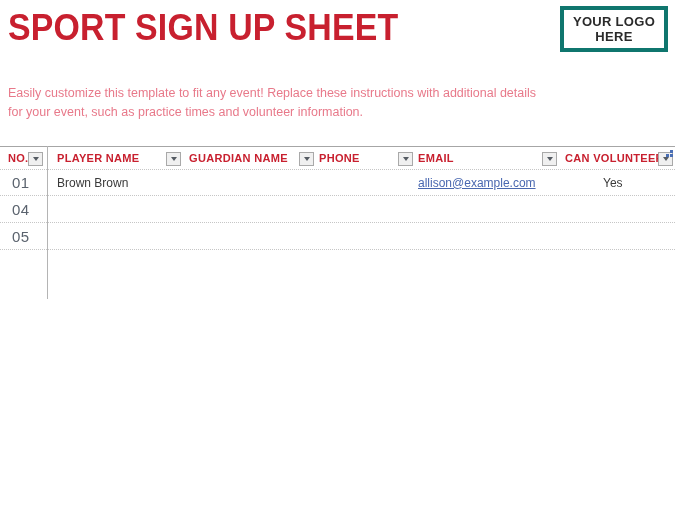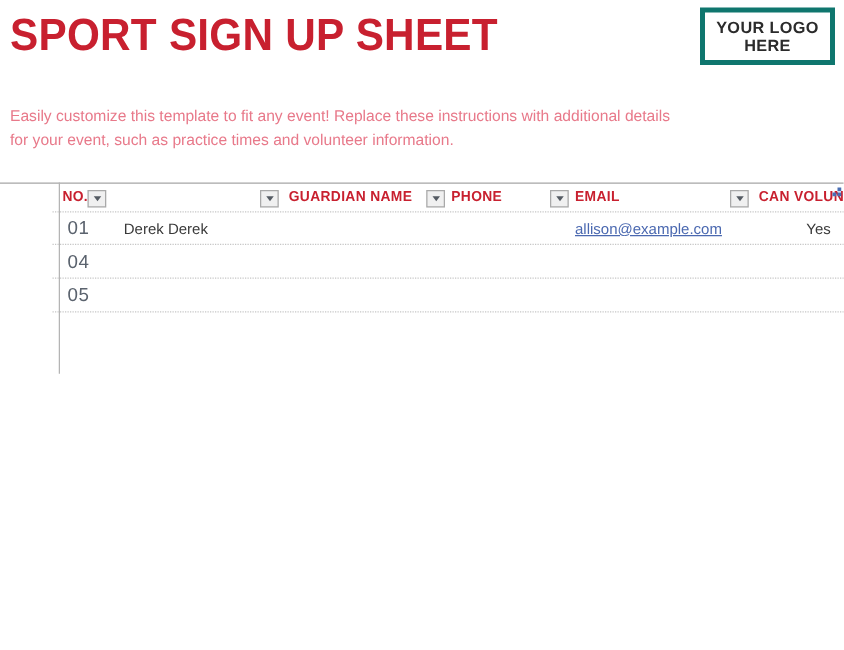--- a/index.html
+++ b/index.html
@@ -70,21 +70,20 @@
     line-height: 19px;
     color: #E8798A;
   }
 
   
   #signup-table {
     position: absolute;
     left: 0;
     top: 146px;
     width: 585px;
-    padding-left: 42px;
   }
   .table-top-rule {
     position: absolute;
     left: 0;
     top: 0;
     width: 675px;
     height: 1px;
     background: #a6a6a6;
   }
   .col-divider {
@@ -203,20 +202,23 @@
   <div class="col-divider"></div>
 
   <div id="table-header">
       <div class="trow header-row">
         <div class="cell" style="left: 8px;">
           <span class="hdr-label num">NO.</span>
         </div>
         <div class="filter-btn" style="left: 28px;">
           <div class="caret"></div>
         </div>
+        <div class="cell" style="left: 57px;">
+          <span class="hdr-label">PLAYER NAME</span>
+        </div>
         <div class="filter-btn" style="left: 166px;">
           <div class="caret"></div>
         </div>
         <div class="cell" style="left: 189px;">
           <span class="hdr-label">GUARDIAN NAME</span>
         </div>
         <div class="filter-btn" style="left: 299px;">
           <div class="caret"></div>
         </div>
         <div class="cell" style="left: 319px;">
@@ -238,21 +240,21 @@
           <div class="caret"></div>
         </div>
       </div>
     </div>
   <div id="table-body">
       <div class="trow first-data-row">
         <div class="cell" style="left: 12px;">
           <span class="rownum">01</span>
         </div>
         <div class="cell" style="left: 57px;">
-          <span class="dcell">Derek Derek</span>
+          <span class="dcell">Brown Brown</span>
         </div>
         <div class="cell" style="left: 418px;">
           <span class="dcell link">allison@example.com</span>
         </div>
         <div class="cell" style="left: 603px;">
           <span class="dcell">Yes</span>
         </div>
       </div>
       <div class="trow">
         <div class="cell" style="left: 12px;">

